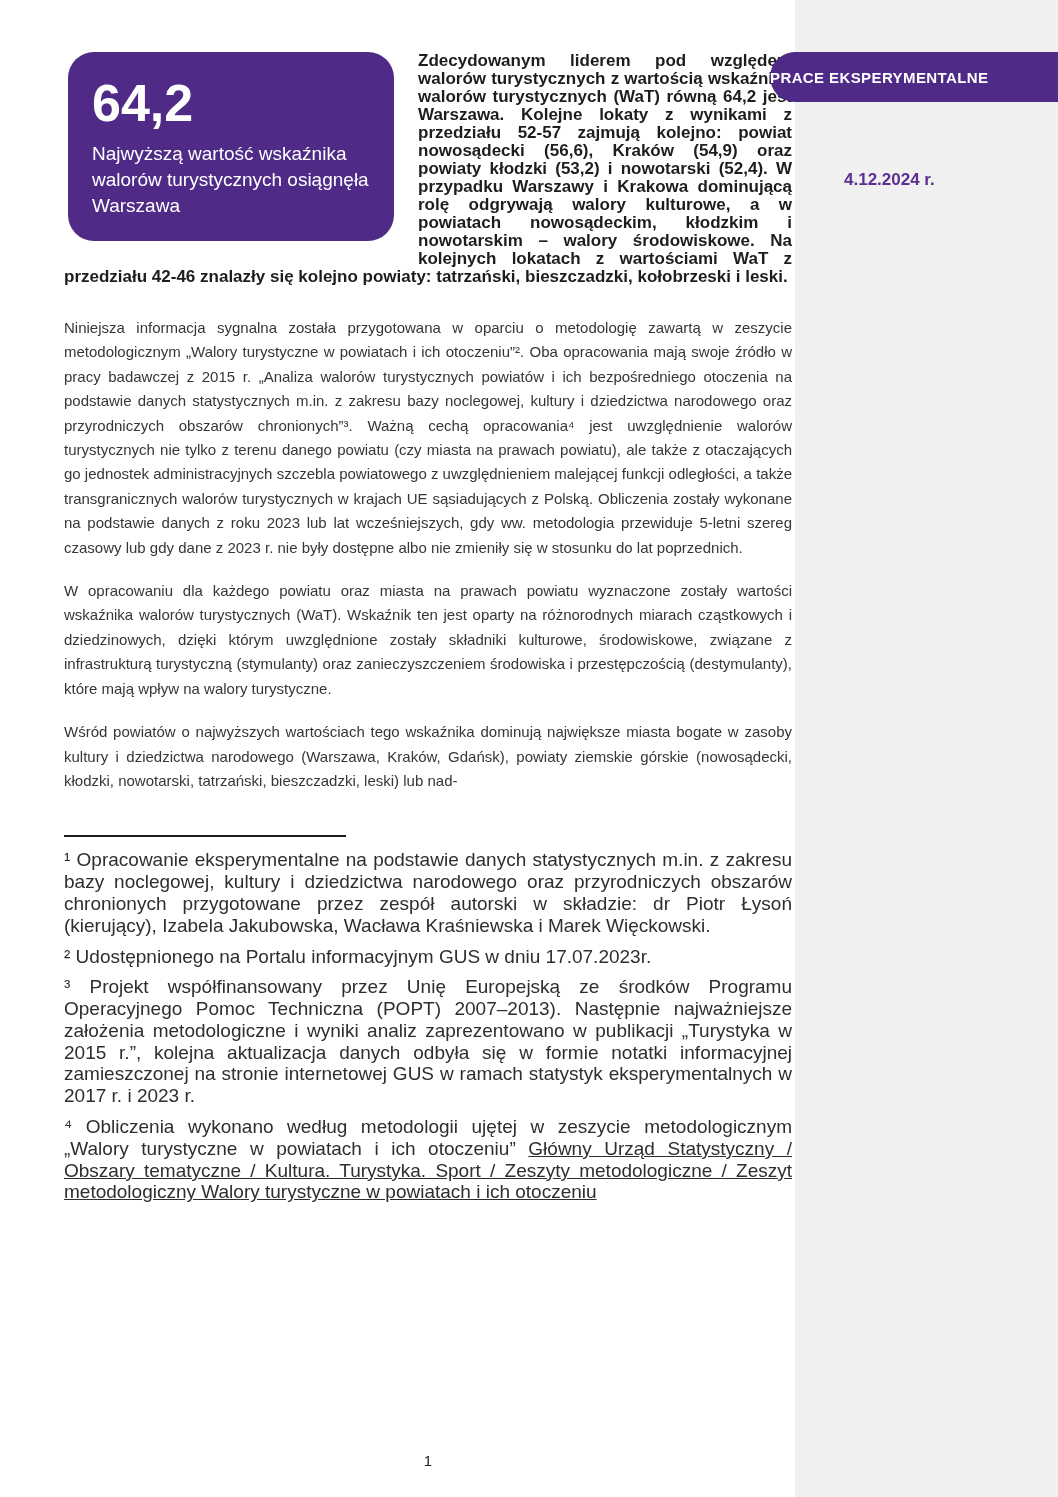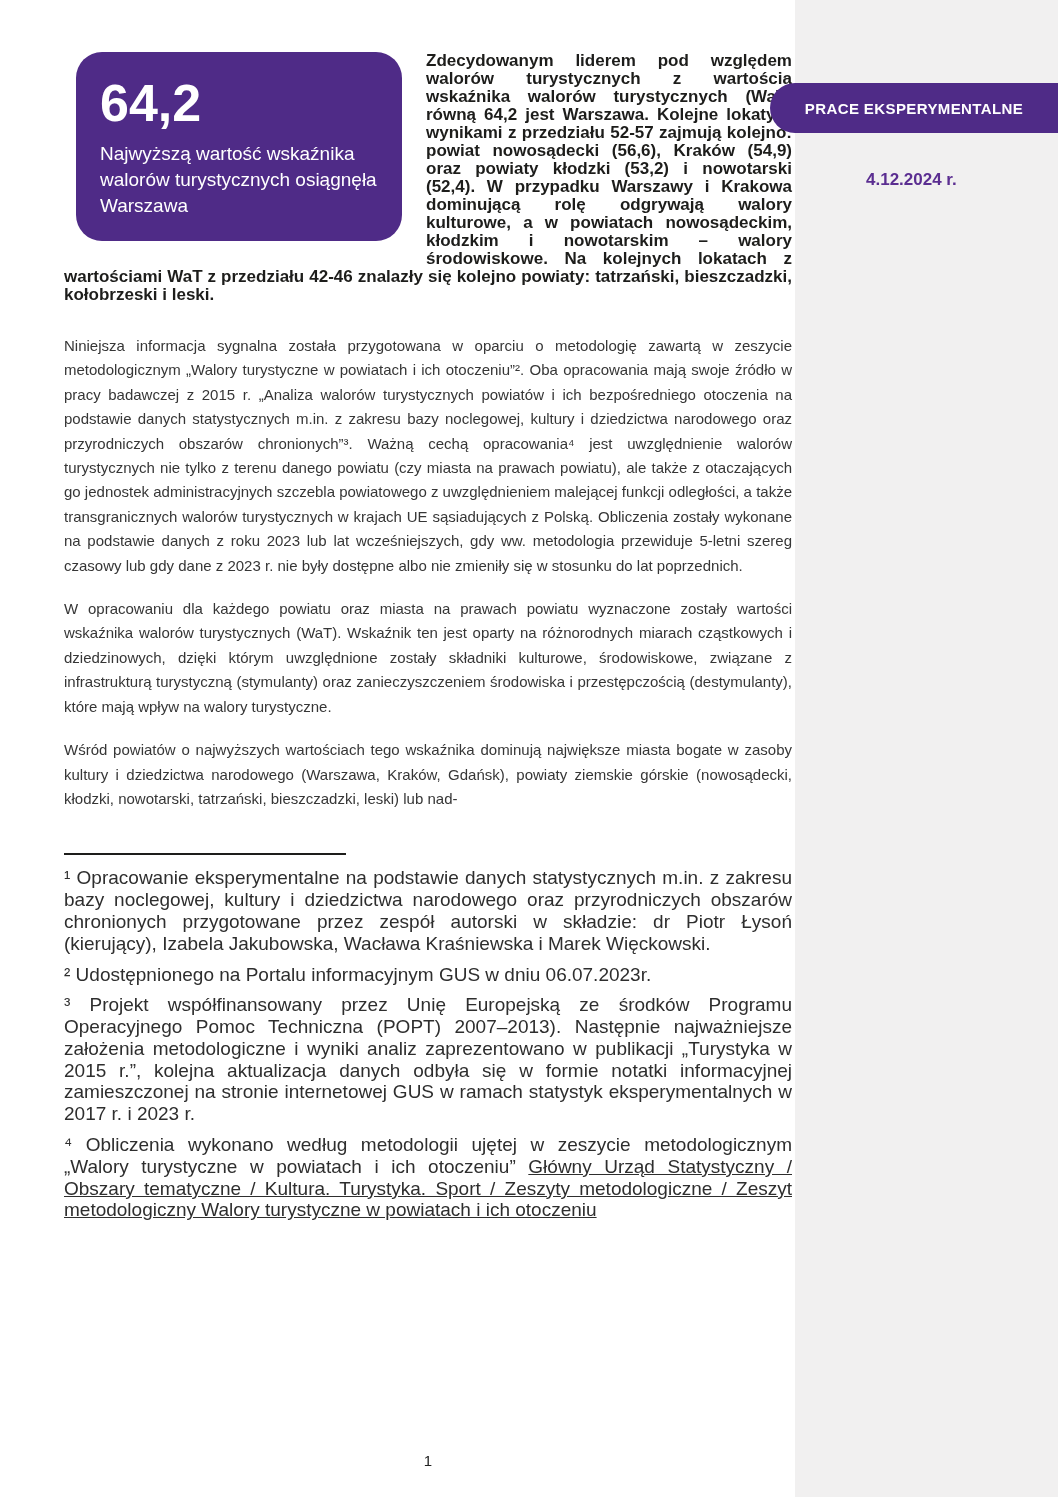--- a/index.html
+++ b/index.html
@@ -4,40 +4,40 @@
 <style>
   html,body{margin:0;padding:0;background:#ffffff;}
   body{font-family:"Liberation Sans","DejaVu Sans",sans-serif;}
   .page{position:relative;width:1058px;height:1497px;background:#ffffff;overflow:hidden;}
 
   
   .sidebar{position:absolute;left:795px;top:0;right:0;bottom:0;background:#f1f0f0;}
 
   
   .banner{position:absolute;left:770px;right:0;top:52px;height:50px;background:#4f2b87;
-          border-radius:25px 0 0 25px;display:flex;align-items:center;justify-content:center;z-index:3;margin-top:31px;}
+          border-radius:25px 0 0 25px;display:flex;align-items:center;z-index:3;}
   .banner span{color:#ffffff;font-weight:bold;font-size:15px;letter-spacing:.4px;}
 
   
-  .date{position:absolute;left:866px;top:170px;color:#5b2e91;font-weight:bold;font-size:17px;z-index:3;}
+  .date{position:absolute;left:844px;top:170px;color:#5b2e91;font-weight:bold;font-size:17px;z-index:3;}
 
   
   .content{position:absolute;left:64px;top:0;width:728px;}
 
   .logo{margin-top:42px;height:74px;}
   .logo svg{display:block;}
 
   .title{margin:46px 0 0 0;font-size:30px;line-height:39px;font-weight:bold;color:#1d1d1b;
          letter-spacing:-0.3px;}
   .title sup{font-size:55%;vertical-align:super;line-height:0;}
 
   .lead-section{margin-top:52px;}
   .lead-section::after{content:"";display:block;clear:both;}
   .highlight{float:left;width:278px;height:153px;background:#4f2b87;border-radius:26px;
-             padding:18px 24px;margin:0 24px 10px 12px;color:#ffffff;}
+             padding:18px 24px;margin:0 24px 10px 4px;color:#ffffff;}
   .highlight .value{font-size:52px;font-weight:bold;line-height:58px;margin-top:4px;}
   .highlight .caption{font-size:19px;line-height:26px;margin-top:9px;}
   .lead{margin:0;font-size:17px;line-height:18px;font-weight:bold;color:#1d1d1b;
         text-align:justify;}
 
   .body-text p{margin:0 0 19px 0;font-size:15px;line-height:24.4px;color:#363636;
                text-align:justify;}
   .body-text{margin-top:30px;}
 
   .footnote-rule{width:282px;border:0;border-top:2px solid #1d1d1b;margin:42px 0 12px 0;}
@@ -76,21 +76,21 @@
     <div class="body-text">
       <p>Niniejsza informacja sygnalna została przygotowana w oparciu o metodologię zawartą w zeszycie metodologicznym „Walory turystyczne w powiatach i ich otoczeniu”². Oba opracowania mają swoje źródło w pracy badawczej z 2015 r. „Analiza walorów turystycznych powiatów i ich bezpośredniego otoczenia na podstawie danych statystycznych m.in. z zakresu bazy noclegowej, kultury i dziedzictwa narodowego oraz przyrodniczych obszarów chronionych”³. Ważną cechą opracowania⁴ jest uwzględnienie walorów turystycznych nie tylko z terenu danego powiatu (czy miasta na prawach powiatu), ale także z otaczających go jednostek administracyjnych szczebla powiatowego z uwzględnieniem malejącej funkcji odległości, a także transgranicznych walorów turystycznych w krajach UE sąsiadujących z Polską. Obliczenia zostały wykonane na podstawie danych z roku 2023 lub lat wcześniejszych, gdy ww. metodologia przewiduje 5-letni szereg czasowy lub gdy dane z 2023 r. nie były dostępne albo nie zmieniły się w stosunku do lat poprzednich.</p>
       <p>W opracowaniu dla każdego powiatu oraz miasta na prawach powiatu wyznaczone zostały wartości wskaźnika walorów turystycznych (WaT). Wskaźnik ten jest oparty na różnorodnych miarach cząstkowych i dziedzinowych, dzięki którym uwzględnione zostały składniki kulturowe, środowiskowe, związane z infrastrukturą turystyczną (stymulanty) oraz zanieczyszczeniem środowiska i przestępczością (destymulanty), które mają wpływ na walory turystyczne.</p>
       <p>Wśród powiatów o najwyższych wartościach tego wskaźnika dominują największe miasta bogate w zasoby kultury i dziedzictwa narodowego (Warszawa, Kraków, Gdańsk), powiaty ziemskie górskie (nowosądecki, kłodzki, nowotarski, tatrzański, bieszczadzki, leski) lub nad-</p>
     </div>
 
     <hr class="footnote-rule">
 
     <div class="footnotes">
       <p>¹ Opracowanie eksperymentalne na podstawie danych statystycznych m.in. z zakresu bazy noclegowej, kultury i dziedzictwa narodowego oraz przyrodniczych obszarów chronionych przygotowane przez zespół autorski w składzie: dr Piotr Łysoń (kierujący), Izabela Jakubowska, Wacława Kraśniewska i Marek Więckowski.</p>
-      <p>² Udostępnionego na Portalu informacyjnym GUS w dniu 06.07.2023r.</p>
+      <p>² Udostępnionego na Portalu informacyjnym GUS w dniu 17.07.2023r.</p>
       <p>³ Projekt współfinansowany przez Unię Europejską ze środków Programu Operacyjnego Pomoc Techniczna (POPT) 2007–2013). Następnie najważniejsze założenia metodologiczne i wyniki analiz zaprezentowano w publikacji „Turystyka w 2015 r.”, kolejna aktualizacja danych odbyła się w formie notatki informacyjnej zamieszczonej na stronie internetowej GUS w ramach statystyk eksperymentalnych w 2017 r. i 2023 r.</p>
       <p><span>⁴ Obliczenia wykonano według metodologii ujętej w zeszycie metodologicznym „Walory turystyczne w powiatach i ich otoczeniu” </span><span class="fn-link">Główny Urząd Statystyczny / Obszary tematyczne / Kultura. Turystyka. Sport / Zeszyty metodologiczne / Zeszyt metodologiczny Walory turystyczne w powiatach i ich otoczeniu</span></p>
     </div>
 
   </div>
 
   <div class="page-number">1</div>
 
 </div>
 

